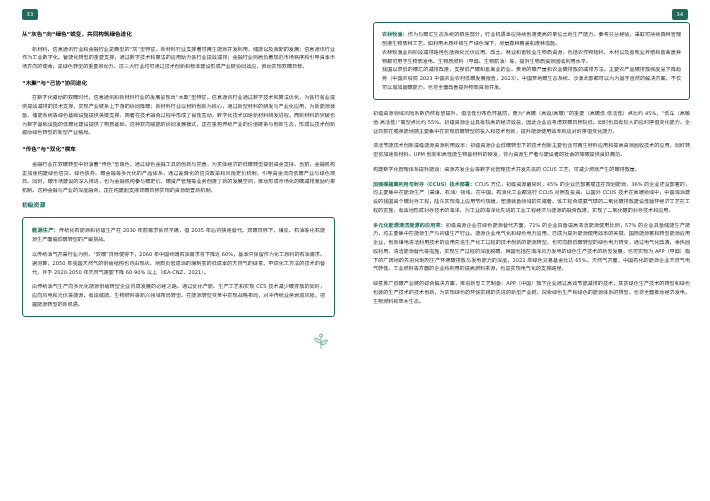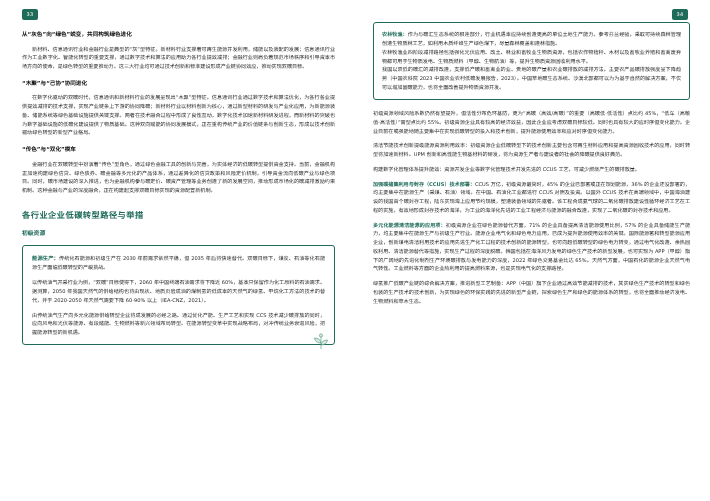--- a/index.html
+++ b/index.html
@@ -53,21 +53,20 @@
     <div class="col">
       <h3 class="sub">从“灰色”向“绿色”蜕变，共同构筑绿色进化</h3>
       <p class="ind">新材料、信息通讯行业和金融行业是典型的“灰”型特征。新材料行业支撑着可再生能源开发利用，储能以及装配的发展；信息通讯行业作为工业数字化、智能化转型的重要支撑，通过数字技术和算法的应用助力各行业提效减排；金融行业则肩负着规范市场秩序和引导资本市场方向的使命，是绿色转型的重要推动力。这三大行业均可通过技术创新和标准建设形成产业链协同效应，推动实现双碳目标。</p>
 
       <h3 class="sub">“木聚”与“己协”协同进化</h3>
       <p class="ind">在数字化驱动的双碳时代，信息通讯和新材料行业的发展呈现出“木聚”型特征。信息通讯行业通过数字技术和算法优化，为各行各业提供提效减排的技术支撑，实现产业链条上下游的协同降碳；新材料行业以材料创新为核心，通过新型材料的研发与产业化应用，为新能源装备、储能系统等绿色基础设施提供关键支撑。两者在技术融合过程中形成了良性互动，数字化技术加速新材料研发进程，而新材料的突破也为数字基础设施的低碳化建设提供了物质基础。这种双向赋能的协同发展模式，正在重构传统产业的价值链条与创新生态，形成以技术创新驱动绿色转型的新型产业格局。</p>
 
       <h3 class="sub">“传色”与“双化”模车</h3>
       <p class="ind">金融行业在双碳转型中扮演着“传色”型角色，通过绿色金融工具的创新与完善，为实体经济的低碳转型提供资金支持。当前，金融机构正加速构建绿色信贷、绿色债券、碳金融等多元化的产品体系，通过差异化的信贷政策和风险定价机制，引导资金流向低碳产业与绿色项目。同时，碳市场建设的深入推进，也为金融机构参与碳定价、碳资产管理等业务创造了新的发展空间，推动形成市场化的碳减排激励约束机制。这种金融与产业的深度融合，正在构建起支撑双碳目标实现的资源配置新机制。</p>
 
-      <h2 class="sect">各行业企业低碳转型路径与举措</h2>
 
       <svg class="iconmark" viewBox="0 0 40 40" style="top:332px;">
         <g fill="none" stroke="#3f8f6f" stroke-width="1.4">
           <path d="M20 34 C20 24 20 16 20 8"></path>
           <path d="M20 22 C12 22 8 18 7 12 C14 12 19 15 20 22 Z" fill="#cfe6d9" stroke="#3f8f6f"></path>
           <path d="M20 26 C28 26 32 22 33 16 C26 16 21 19 20 26 Z" fill="#cfe6d9" stroke="#3f8f6f"></path>
           <circle cx="20" cy="7" r="3.2" fill="#cfe6d9"></circle>
         </g>
       </svg>
 

